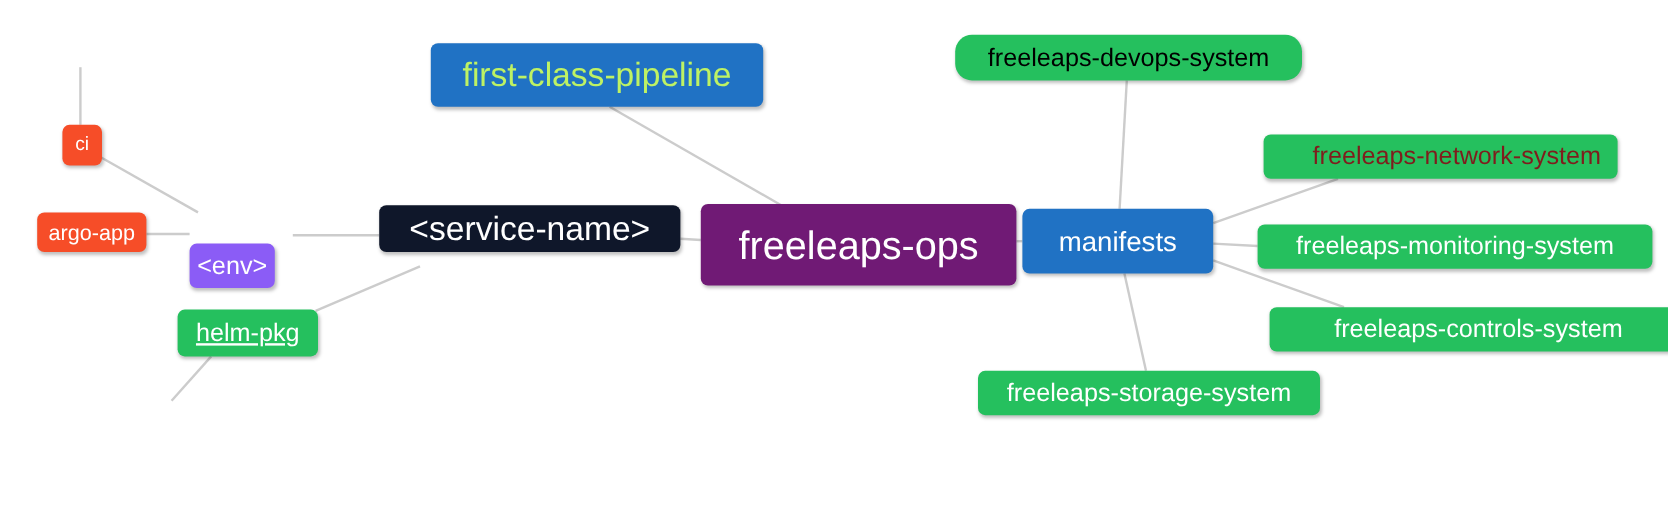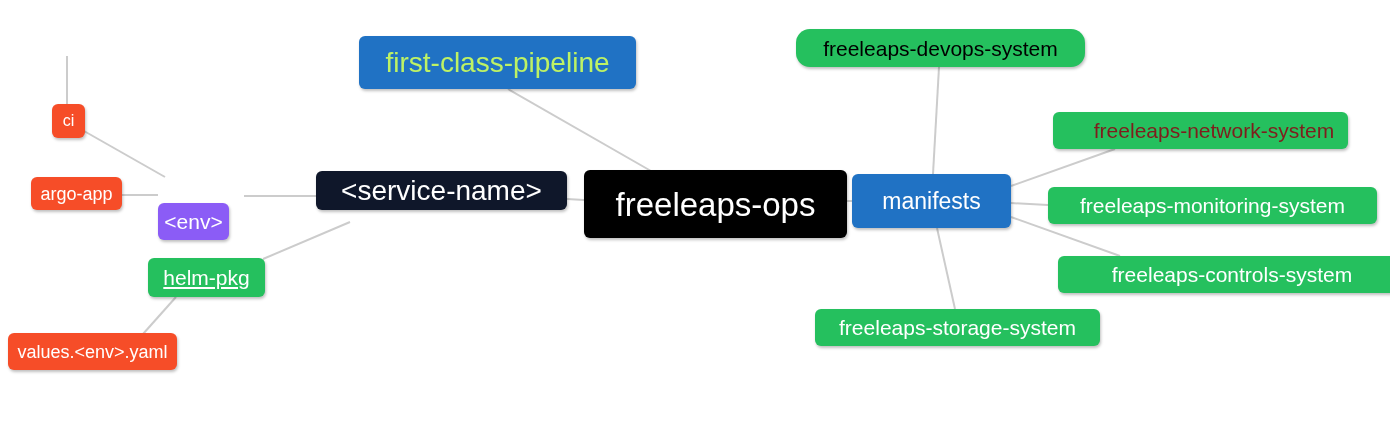--- a/index.html
+++ b/index.html
@@ -56,22 +56,21 @@
       <line x1="1011" y1="203" x2="1048" y2="205" stroke="#cccccc" stroke-width="2"></line>
       <line x1="1011" y1="217" x2="1120" y2="256" stroke="#cccccc" stroke-width="2"></line>
       <line x1="937" y1="228" x2="955" y2="309" stroke="#cccccc" stroke-width="2"></line>
     </svg>
 
     <div class="node" style="left: 52px; top: 104px; width: 33px; height: 34px; font-size: 16px; background: rgb(246, 77, 40); color: rgb(255, 255, 255);">ci</div>
     <div class="node" style="left: 31px; top: 177px; width: 91px; height: 33px; font-size: 18px; background: rgb(246, 77, 40); color: rgb(255, 255, 255);">argo-app</div>
     <div class="node" style="left: 158px; top: 177px; width: 71px; height: 37px; font-size: 21px; background: #8b5cf6; color: rgb(255, 255, 255); margin-top: 26px;">&lt;env&gt;</div>
     <div class="node" style="left: 314px; top: 36px; width: 277px; height: 53px; font-size: 28px; background: rgb(32, 114, 196); color: #bef264; margin-left: 45px;">first-class-pipeline</div>
     <div class="node" style="left: 316px; top: 171px; width: 251px; height: 39px; font-size: 28px; background: #0f172a; color: rgb(255, 255, 255);">&lt;service-name&gt;</div>
-    <div class="node" style="left: 584px; top: 170px; width: 263px; height: 68px; font-size: 33px; background: #000000; color: rgb(255, 255, 255);">freeleaps-ops</div>
+    <div class="node" style="left: 584px; top: 170px; width: 263px; height: 68px; font-size: 33px; background: #701a75; color: rgb(255, 255, 255);">freeleaps-ops</div>
     <div class="node" style="left: 852px; top: 174px; width: 159px; height: 54px; font-size: 23px; background: rgb(32, 114, 196); color: rgb(255, 255, 255);">manifests</div>
     <div class="node" style="left: 796px; top: 29px; width: 289px; height: 38px; font-size: 21px; background: rgb(37, 192, 94); color: #000000; border-radius: 14px;">freeleaps-devops-system</div>
     <div class="node" style="left: 1053px; top: 112px; width: 295px; height: 37px; font-size: 21px; background: rgb(37, 192, 94); color: #7f1d1d; padding-left: 27px;">freeleaps-network-system</div>
     <div class="node" style="left: 1048px; top: 187px; width: 329px; height: 37px; font-size: 21px; background: rgb(37, 192, 94); color: rgb(255, 255, 255);">freeleaps-monitoring-system</div>
     <div class="node" style="left: 1058px; top: 256px; width: 348px; height: 37px; font-size: 21px; background: rgb(37, 192, 94); color: rgb(255, 255, 255);">freeleaps-controls-system</div>
     <div class="node" style="left: 815px; top: 309px; width: 285px; height: 37px; font-size: 21px; background: rgb(37, 192, 94); color: rgb(255, 255, 255);">freeleaps-storage-system</div>
     <div class="node" style="left: 148px; top: 258px; width: 117px; height: 39px; font-size: 21px; background: rgb(37, 192, 94); color: rgb(255, 255, 255); text-decoration: underline;">helm-pkg</div>
-    <div class="node" style="left: 8px; top: 333px; width: 169px; height: 37px; font-size: 18px; background: rgb(246, 77, 40); color: rgb(255, 255, 255);">values.&lt;env&gt;.yaml</div>
   </div>
 
 </body></html>

